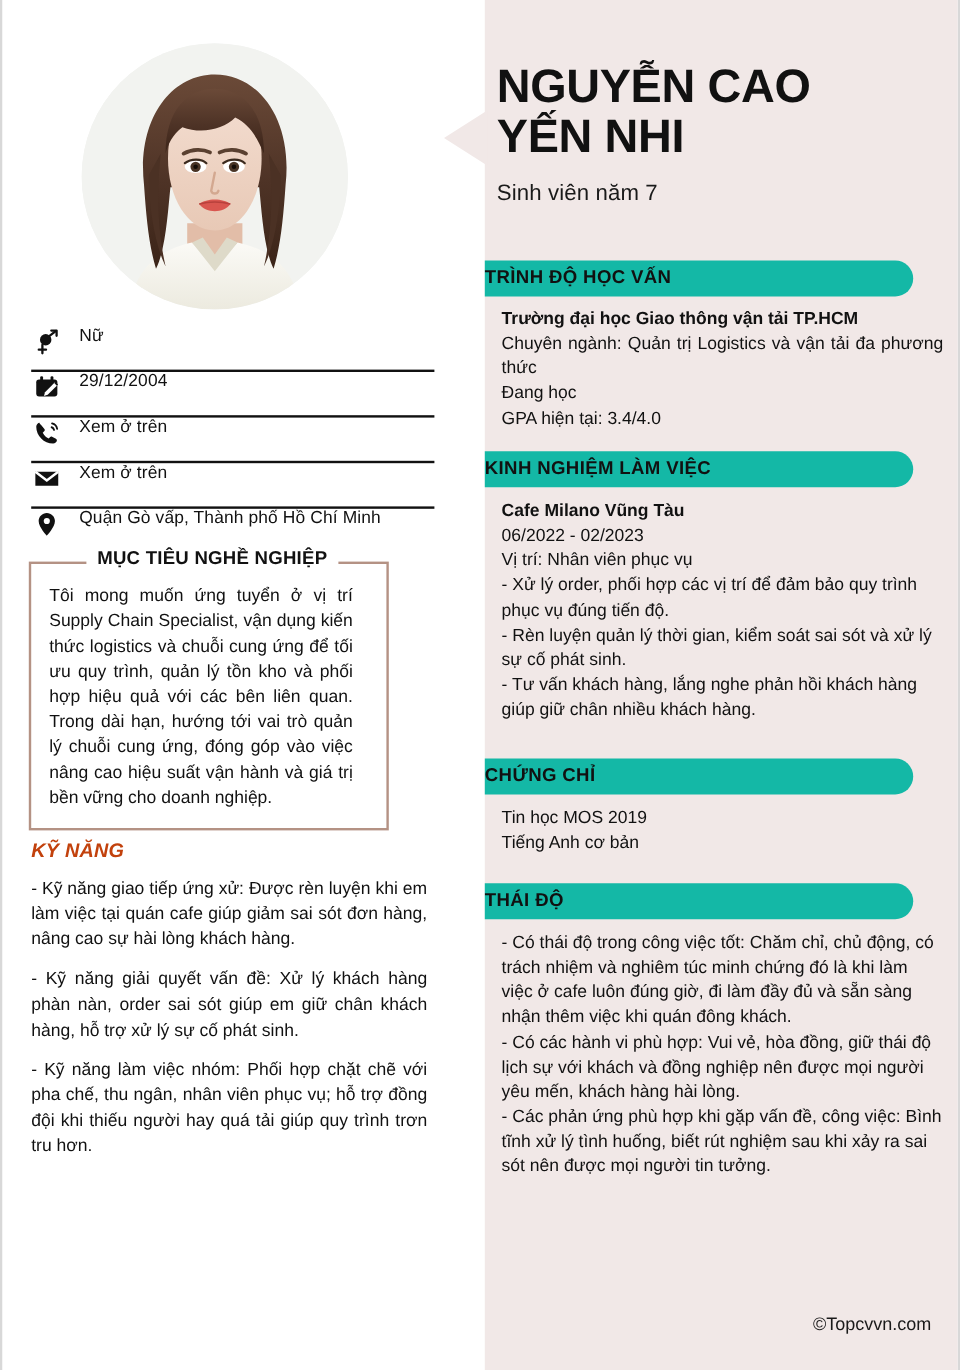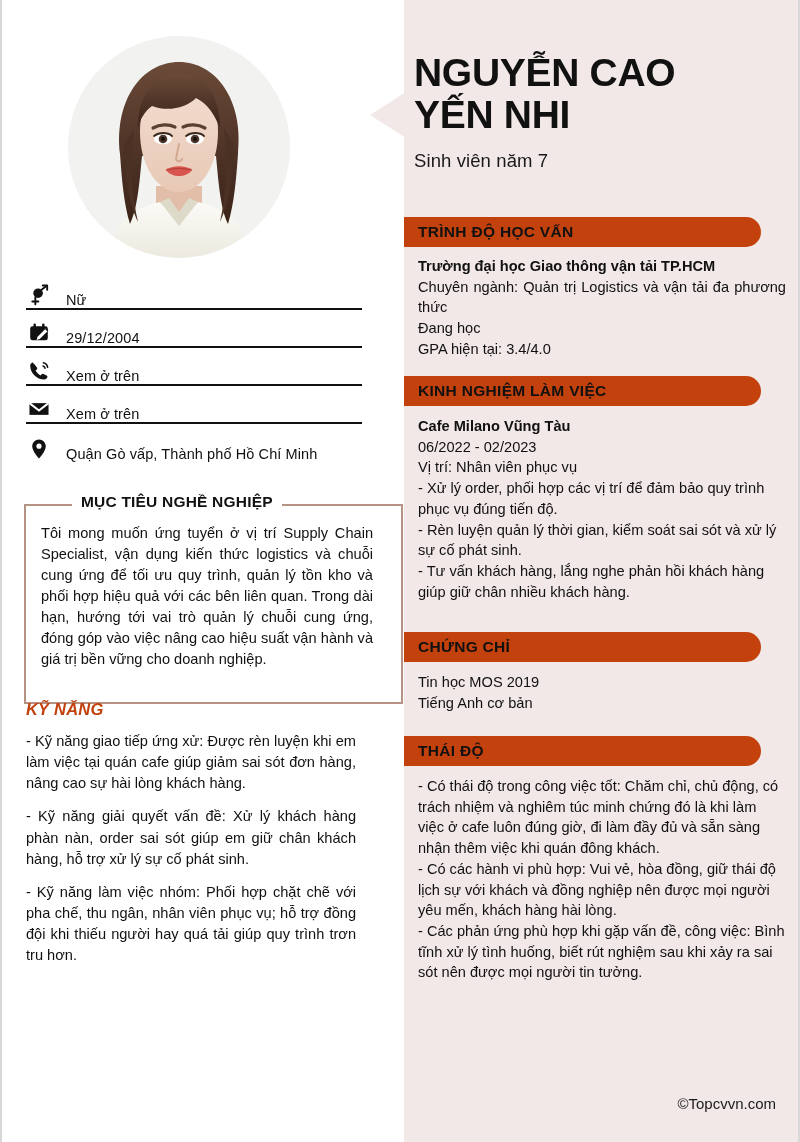--- a/index.html
+++ b/index.html
@@ -41,21 +41,21 @@
   #photo-svg { display: block; width: 222px; height: 222px; }
 
   
   #contact-list {
     position: absolute;
     left: 24px; top: 272px;
     width: 336px;
   }
   .contact-row {
     display: flex;
-    align-items: flex-end;
+    align-items: flex-start;
     height: 38px;
     border-bottom: 2.4px solid #111111;
     gap: 14px;
   }
   .contact-row:last-child { border-bottom: none; }
   .c-icon {
     width: 26px; height: 26px;
     display: flex; align-items: center; justify-content: center;
     flex: 0 0 26px;
   }
@@ -63,22 +63,22 @@
   .c-text {
     font-size: 14.5px;
     color: #111111;
     letter-spacing: 0.1px;
     white-space: nowrap;
   }
 
   
   #objective-block {
     position: absolute;
-    left: 22px; top: 504px;
-    width: 379px;
+    left: 22px; top: 468px;
+    width: 300px;
   }
   #objective-title {
     position: absolute;
     left: 48px; top: -11px;
     background: #ffffff;
     padding: 0 9px;
     font-size: 15.5px;
     font-weight: bold;
     color: #111111;
     letter-spacing: 0.2px;
@@ -153,26 +153,25 @@
     font-size: 18.5px;
     color: #1a1a1a;
     letter-spacing: 0.1px;
   }
 
   .sec-bar {
     position: absolute;
     left: 0;
     width: 357px;
     height: 30px;
-    background: #c2410c;
+    background: #14b8a6;
     border-top-right-radius: 16px;
     border-bottom-right-radius: 16px;
     display: flex;
     align-items: center;
-    padding-left: 14px;
   }
   .sec-bar span {
     font-size: 15.5px;
     font-weight: bold;
     color: #111111;
     letter-spacing: 0.3px;
   }
 
   .sec-body {
     position: absolute;

